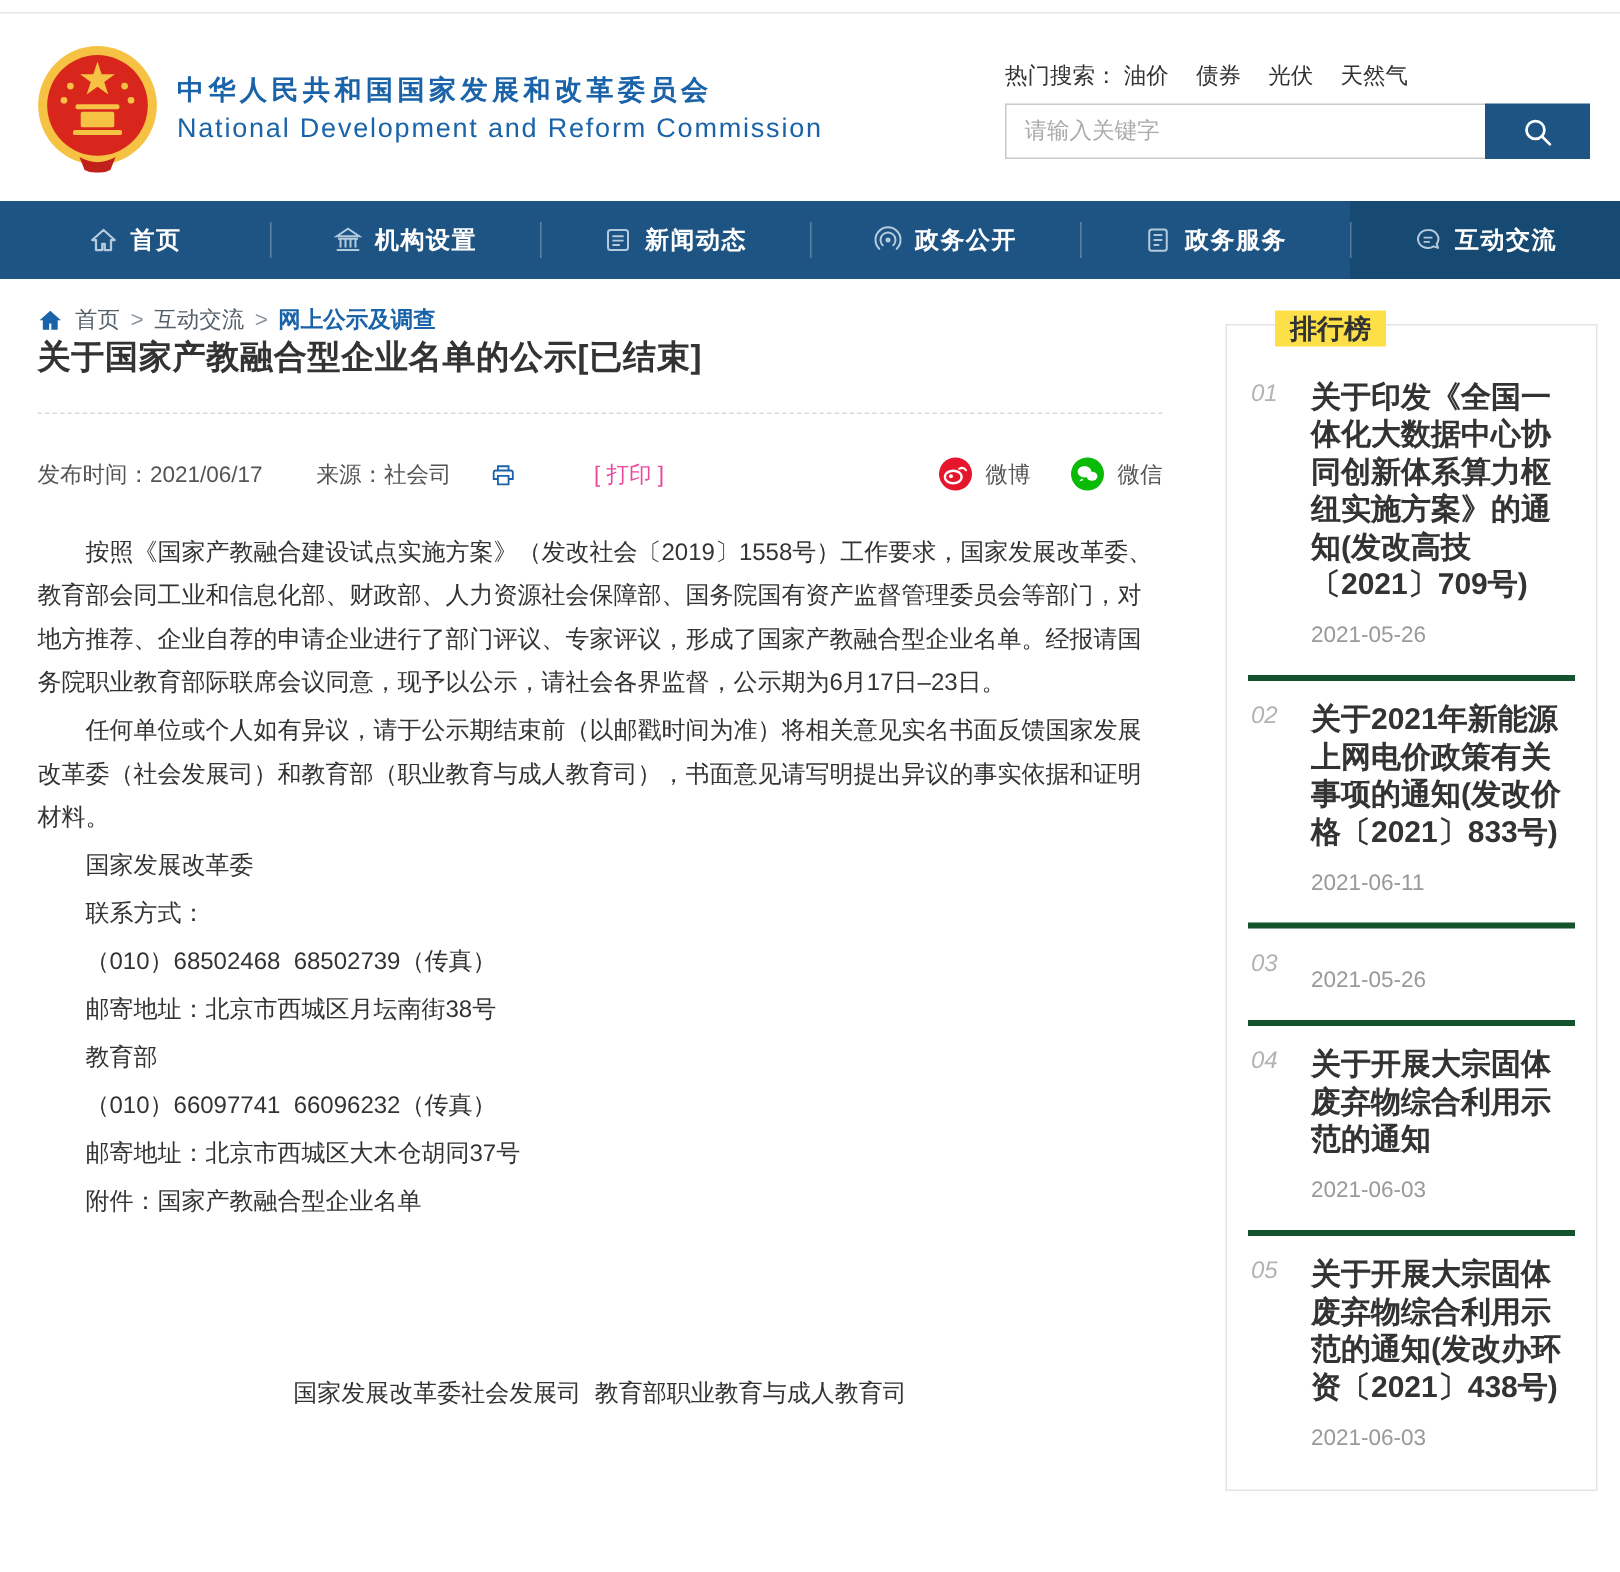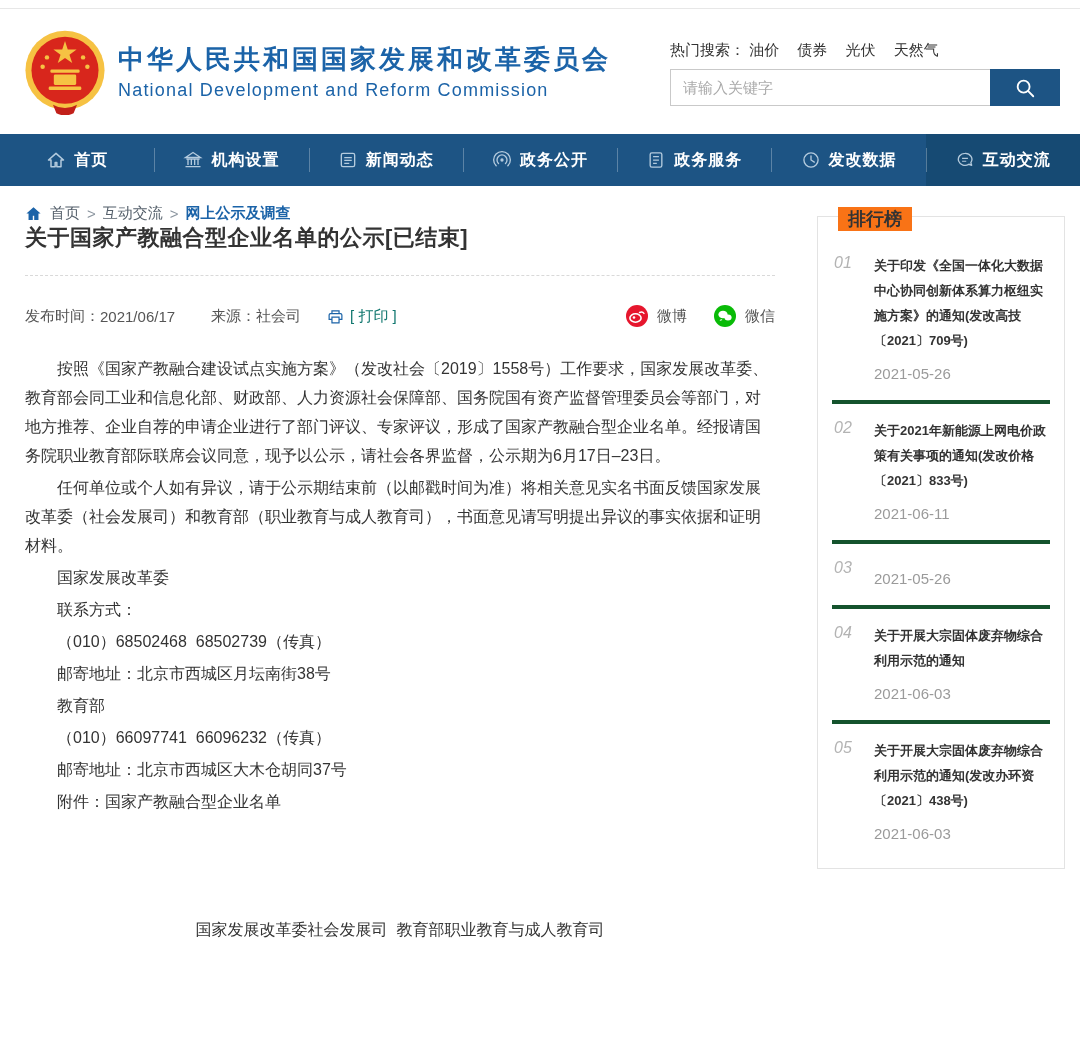--- a/index.html
+++ b/index.html
@@ -4,21 +4,21 @@
 <style>
   * { margin:0; padding:0; box-sizing:border-box; }
   html,body { width:1080px; height:1048px; background:#fff; overflow:hidden;
     font-family:"Liberation Sans","DejaVu Sans",sans-serif; color:#333; }
   .top-hairline { height:9px; border-bottom:1px solid #e7e7e7; }
 
   
   .header { height:125px; display:flex; align-items:center; padding:0 20px 0 22px; }
   .emblem { width:86px; height:86px; flex:0 0 auto; }
   .site-titles { margin-left:10px; }
-  .site-title-zh { font-size:26px; font-weight:bold; color:#1b63a8; letter-spacing:3px; }
+  .site-title-zh { font-size:18px; font-weight:bold; color:#1b63a8; letter-spacing:3px; }
   .site-title-en { font-size:18px; color:#1b63a8; letter-spacing:1.2px; margin-top:3px; }
   .header-right { margin-left:auto; width:390px; padding-top:4px; }
   .hot-search { font-size:15px; color:#333; margin-bottom:9px; }
   .hot-search a { color:#333; text-decoration:none; margin-right:14px; cursor:pointer; }
   .search-row { display:flex; height:37px; }
   .search-input { flex:1; border:1px solid #c9c9c9; border-right:none; padding:0 12px;
     font-size:15px; color:#333; outline:none; }
   .search-input::placeholder { color:#aaa; }
   .search-btn { width:70px; background:#1d5484; border:none; display:flex;
     align-items:center; justify-content:center; cursor:pointer; }
@@ -43,42 +43,42 @@
   .breadcrumb .crumb { color:#55606b; text-decoration:none; cursor:pointer; }
   .breadcrumb .sep { margin:0 7px; color:#8a949e; }
   .breadcrumb .crumb.current { color:#1b63a8; font-weight:bold; cursor:default; }
   .breadcrumb .ic { margin-right:8px; display:inline-flex; }
 
   
   .article-title { font-size:22px; font-weight:bold; color:#333; letter-spacing:.5px; }
   .title-divider { border:none; border-top:1px dashed #d9d9d9; margin:22px 0 0; }
   .meta-row { margin-top:28px; display:flex; align-items:center; font-size:15px; color:#555; }
   .meta-row .gap { width:36px; }
-  .print-link { display:inline-flex; align-items:center; color:#0f766e; margin-left:26px;
-    cursor:pointer; text-decoration:none; }
+  .print-link { display:inline-flex; align-items:center; color:#ec4899; margin-left:26px;
+    cursor:pointer; text-decoration:none;gap:46px; }
   .print-link .ic { margin-right:6px; display:inline-flex; }
   .share { margin-left:auto; display:flex; align-items:center; font-size:15px; color:#555; }
   .share .share-item { display:inline-flex; align-items:center; margin-left:26px; cursor:pointer; }
   .share .ic { margin-right:8px; display:inline-flex; }
 
   .article-body { margin-top:26px; font-size:16px; line-height:29px; color:#333; }
   .article-body p { text-indent:2em; margin-bottom:3px; white-space:pre-wrap; }
   .article-body p.contact { margin-bottom:3px; }
   .signature { margin-top:34px; text-align:center; font-size:16px; line-height:32px; white-space:pre-wrap; }
 
   
   .rank-box { margin-top:30px; border:1px solid #e3e3e3; padding:4px 14px 8px; position:relative; }
-  .rank-title { display:inline-block; background:#f97316; font-size:18px; font-weight:bold;
-    color:#333; padding:0 10px; position:relative; top:-14px; left:6px; }
+  .rank-title { display:inline-block; background:#fde047; font-size:18px; font-weight:bold;
+    color:#333; padding:0 10px; position:relative; top:-14px; left:18px; }
   .rank-list { margin-top:-6px; }
   .rank-item { display:flex; padding:14px 2px 18px; border-bottom:4px solid #14532d; cursor:pointer; }
   .rank-item:last-child { border-bottom:none; }
   .rank-num { width:40px; flex:0 0 auto; font-size:16px; font-style:italic; color:#b3b3b3; padding-top:1px; }
   .rank-body { flex:1; }
-  .rank-item-title { font-size:13px; font-weight:bold; color:#333; line-height:25px; }
+  .rank-item-title { font-size:20px; font-weight:bold; color:#333; line-height:25px; }
   .rank-item-date { font-size:15px; color:#9a9a9a; margin-top:12px; }
 </style>
 </head>
 <body>
 
 <div class="top-hairline"></div>
 
 <div class="header">
   <svg class="emblem" viewBox="0 0 100 100">
     <circle cx="50" cy="48" r="46" fill="#f6c243"></circle>
@@ -153,29 +153,20 @@
       <span class="lbl">政务公开</span>
   </div>
   <div class="nav-item">
     <span class="ic">
       <svg width="20" height="20" viewBox="0 0 24 24">
           <rect x="5" y="3.5" width="14" height="17" rx="2" fill="none" stroke="#cfe0ee" stroke-width="1.6"></rect>
           <path d="M8.5 8 h7 M8.5 12 h7 M8.5 16 h4.5" stroke="#cfe0ee" stroke-width="1.5"></path>
         </svg>
     </span>
       <span class="lbl">政务服务</span>
-  </div>
-  <div class="nav-item">
-    <span class="ic">
-      <svg width="20" height="20" viewBox="0 0 24 24">
-          <circle cx="12" cy="12" r="8.5" fill="none" stroke="#cfe0ee" stroke-width="1.6"></circle>
-          <path d="M12 7 v5 l4 2.5" fill="none" stroke="#cfe0ee" stroke-width="1.6" stroke-linecap="round"></path>
-        </svg>
-    </span>
-      <span class="lbl">发改数据</span>
   </div>
   <div class="nav-item active">
     <span class="ic">
       <svg width="20" height="20" viewBox="0 0 24 24">
           <path d="M12 4 a8 7.2 0 1 0 4.6 13.1 l3.4 1.2 -1 -3.2 A8 7.2 0 0 0 12 4 z" fill="none" stroke="#cfe0ee" stroke-width="1.6" stroke-linejoin="round"></path>
           <path d="M8.5 10 h7 M8.5 13.5 h5" stroke="#cfe0ee" stroke-width="1.4"></path>
         </svg>
     </span>
       <span class="lbl">互动交流</span>
   </div>

